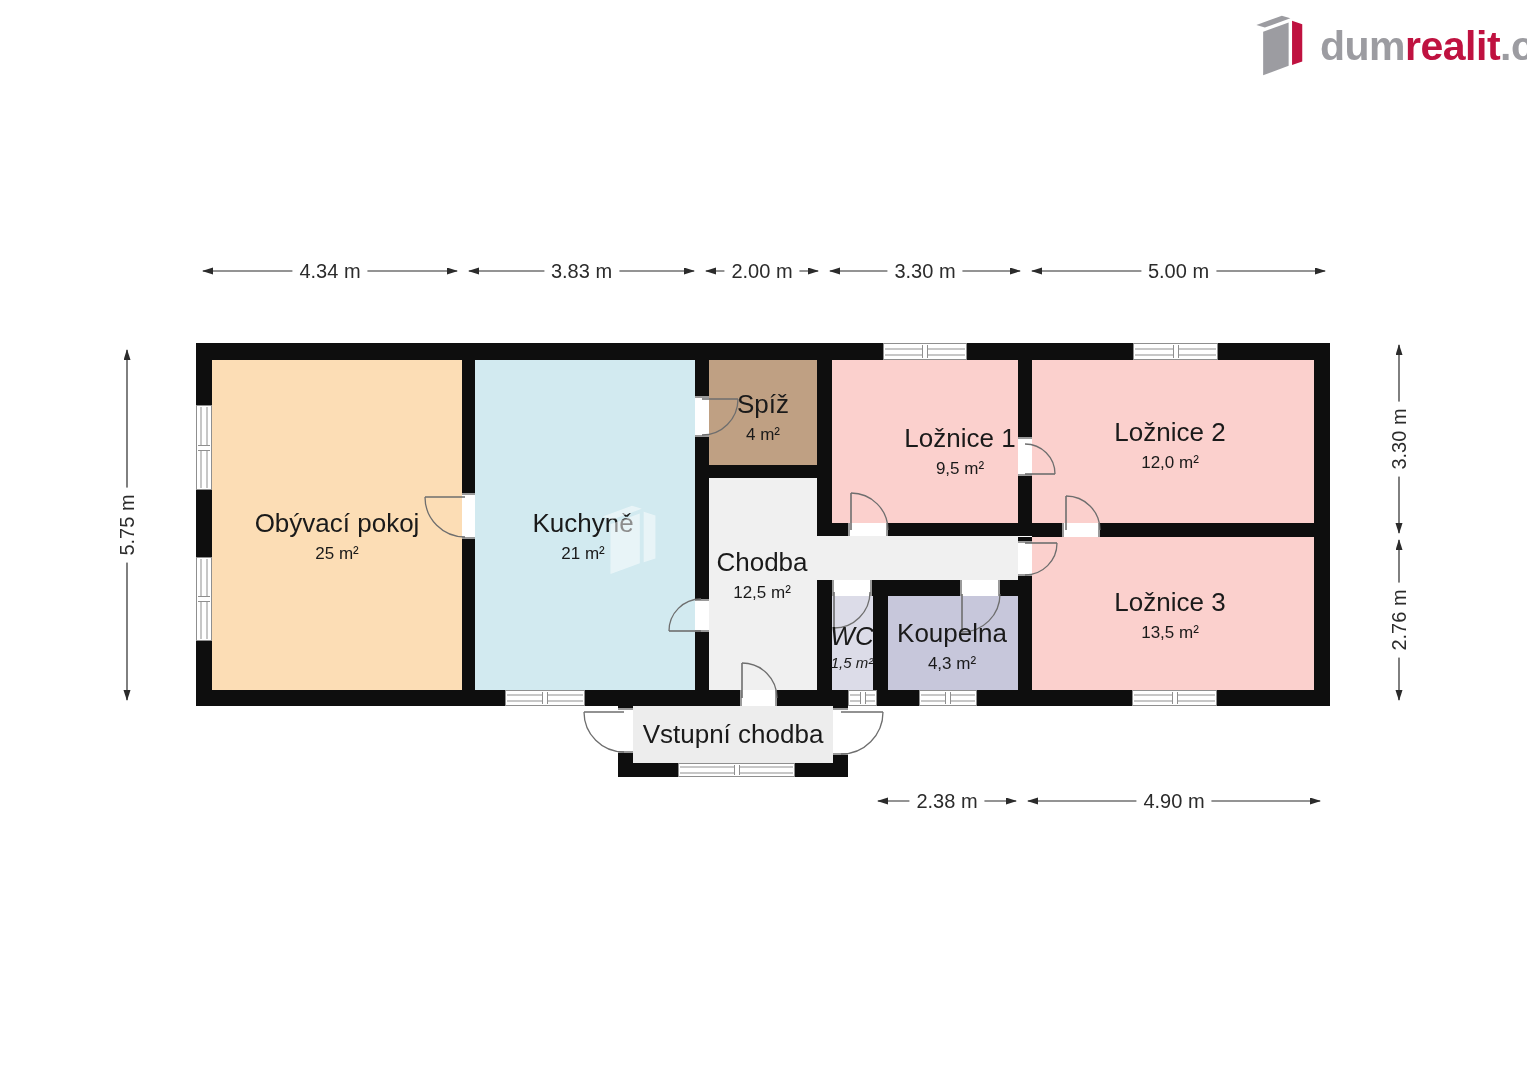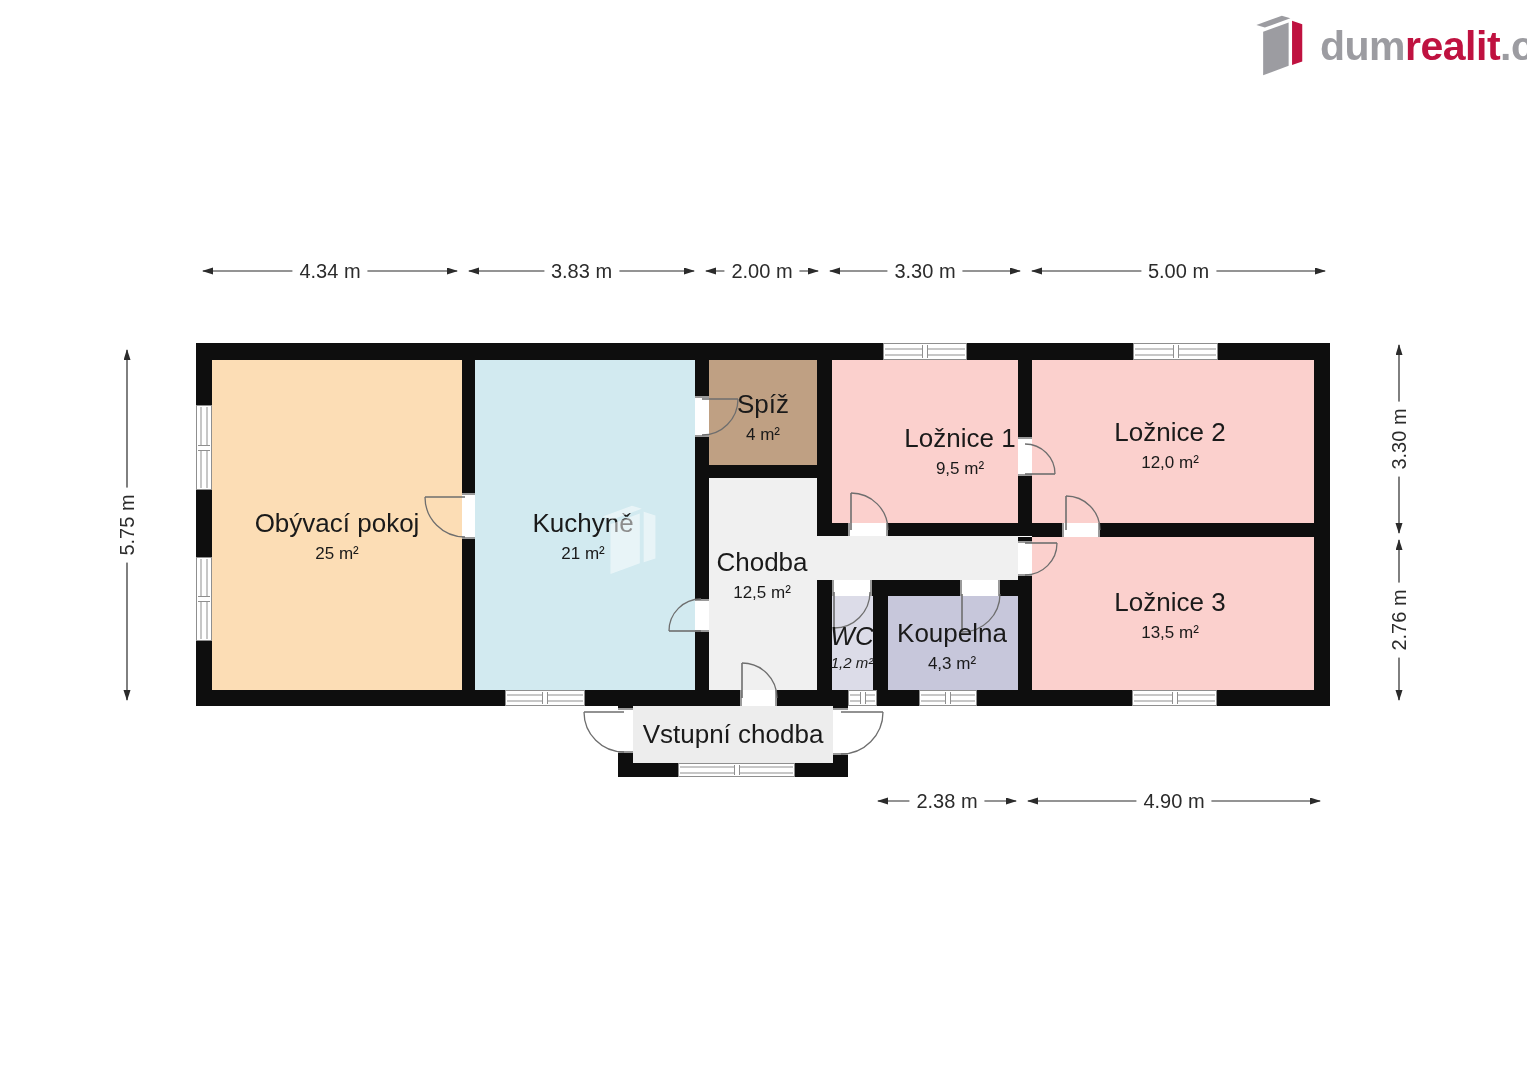--- a/index.html
+++ b/index.html
@@ -163,21 +163,21 @@
     <div class="room-label" style="left: 1170px; top: 417px;">
       <div class="rname">Ložnice 2</div>
       <div class="rarea">12,0 m²</div>
     </div>
     <div class="room-label" style="left: 1170px; top: 587px;">
       <div class="rname">Ložnice 3</div>
       <div class="rarea">13,5 m²</div>
     </div>
     <div class="room-label" style="left: 852px; top: 621px; font-style: italic;">
       <div class="rname">WC</div>
-      <div class="rarea sm">1,2 m²</div>
+      <div class="rarea sm">1,5 m²</div>
     </div>
     <div class="room-label" style="left: 952px; top: 618px;">
       <div class="rname">Koupelna</div>
       <div class="rarea">4,3 m²</div>
     </div>
     <div class="room-label" style="left: 733px; top: 719px; text-align: right;">
       <div class="rname">Vstupní chodba</div>
     </div>
   </div>
 

